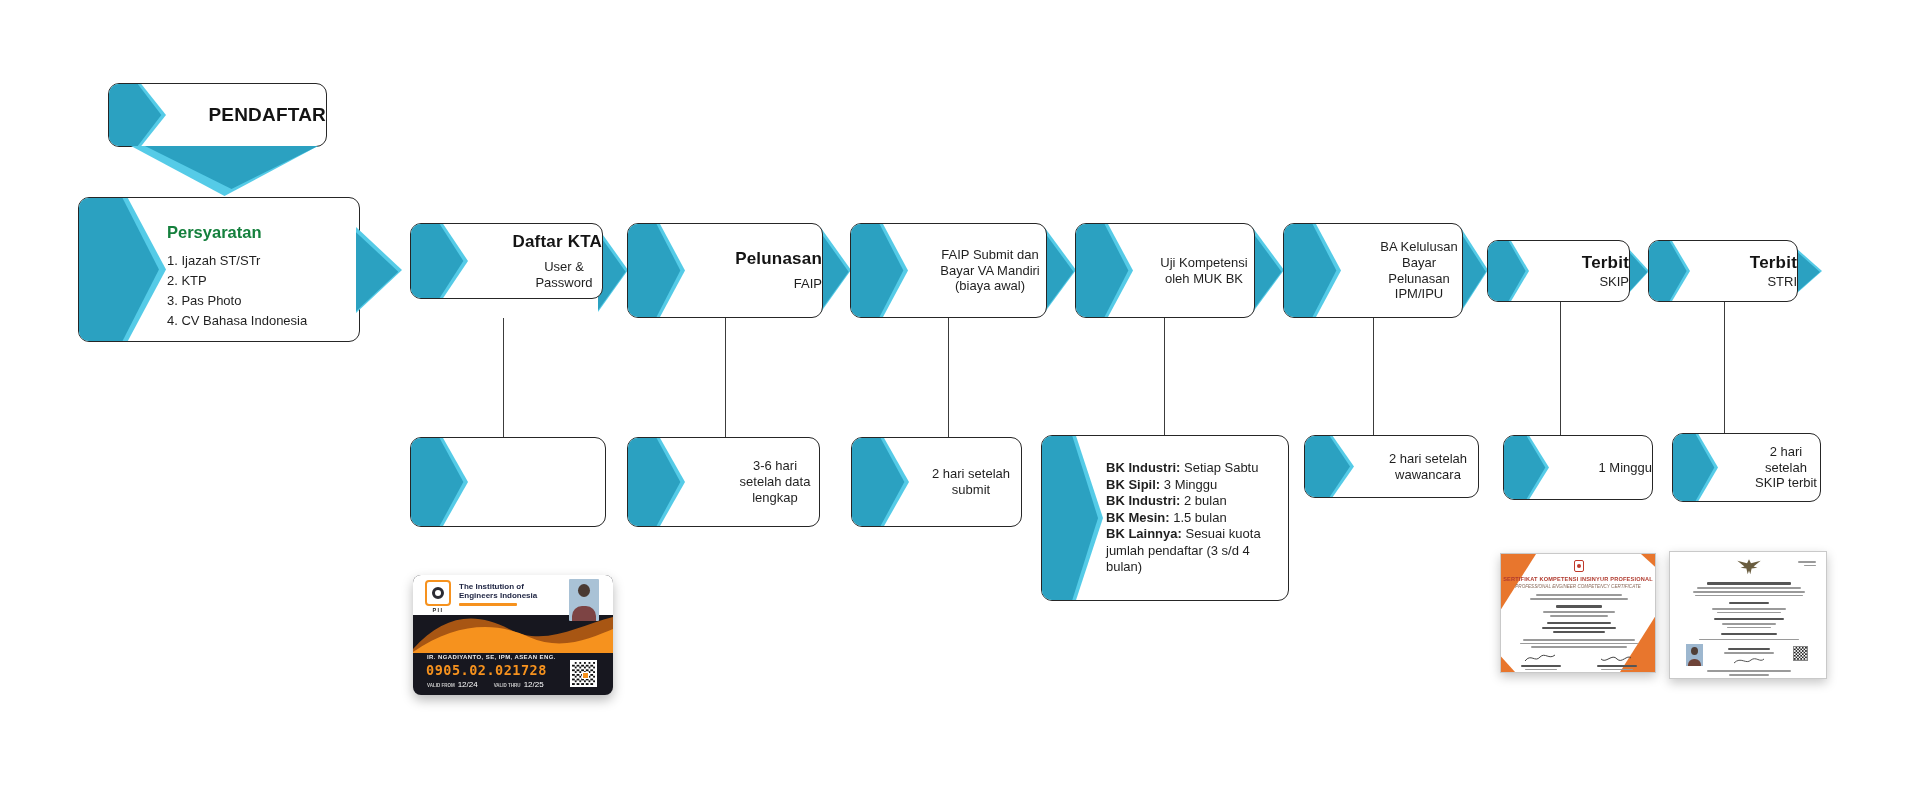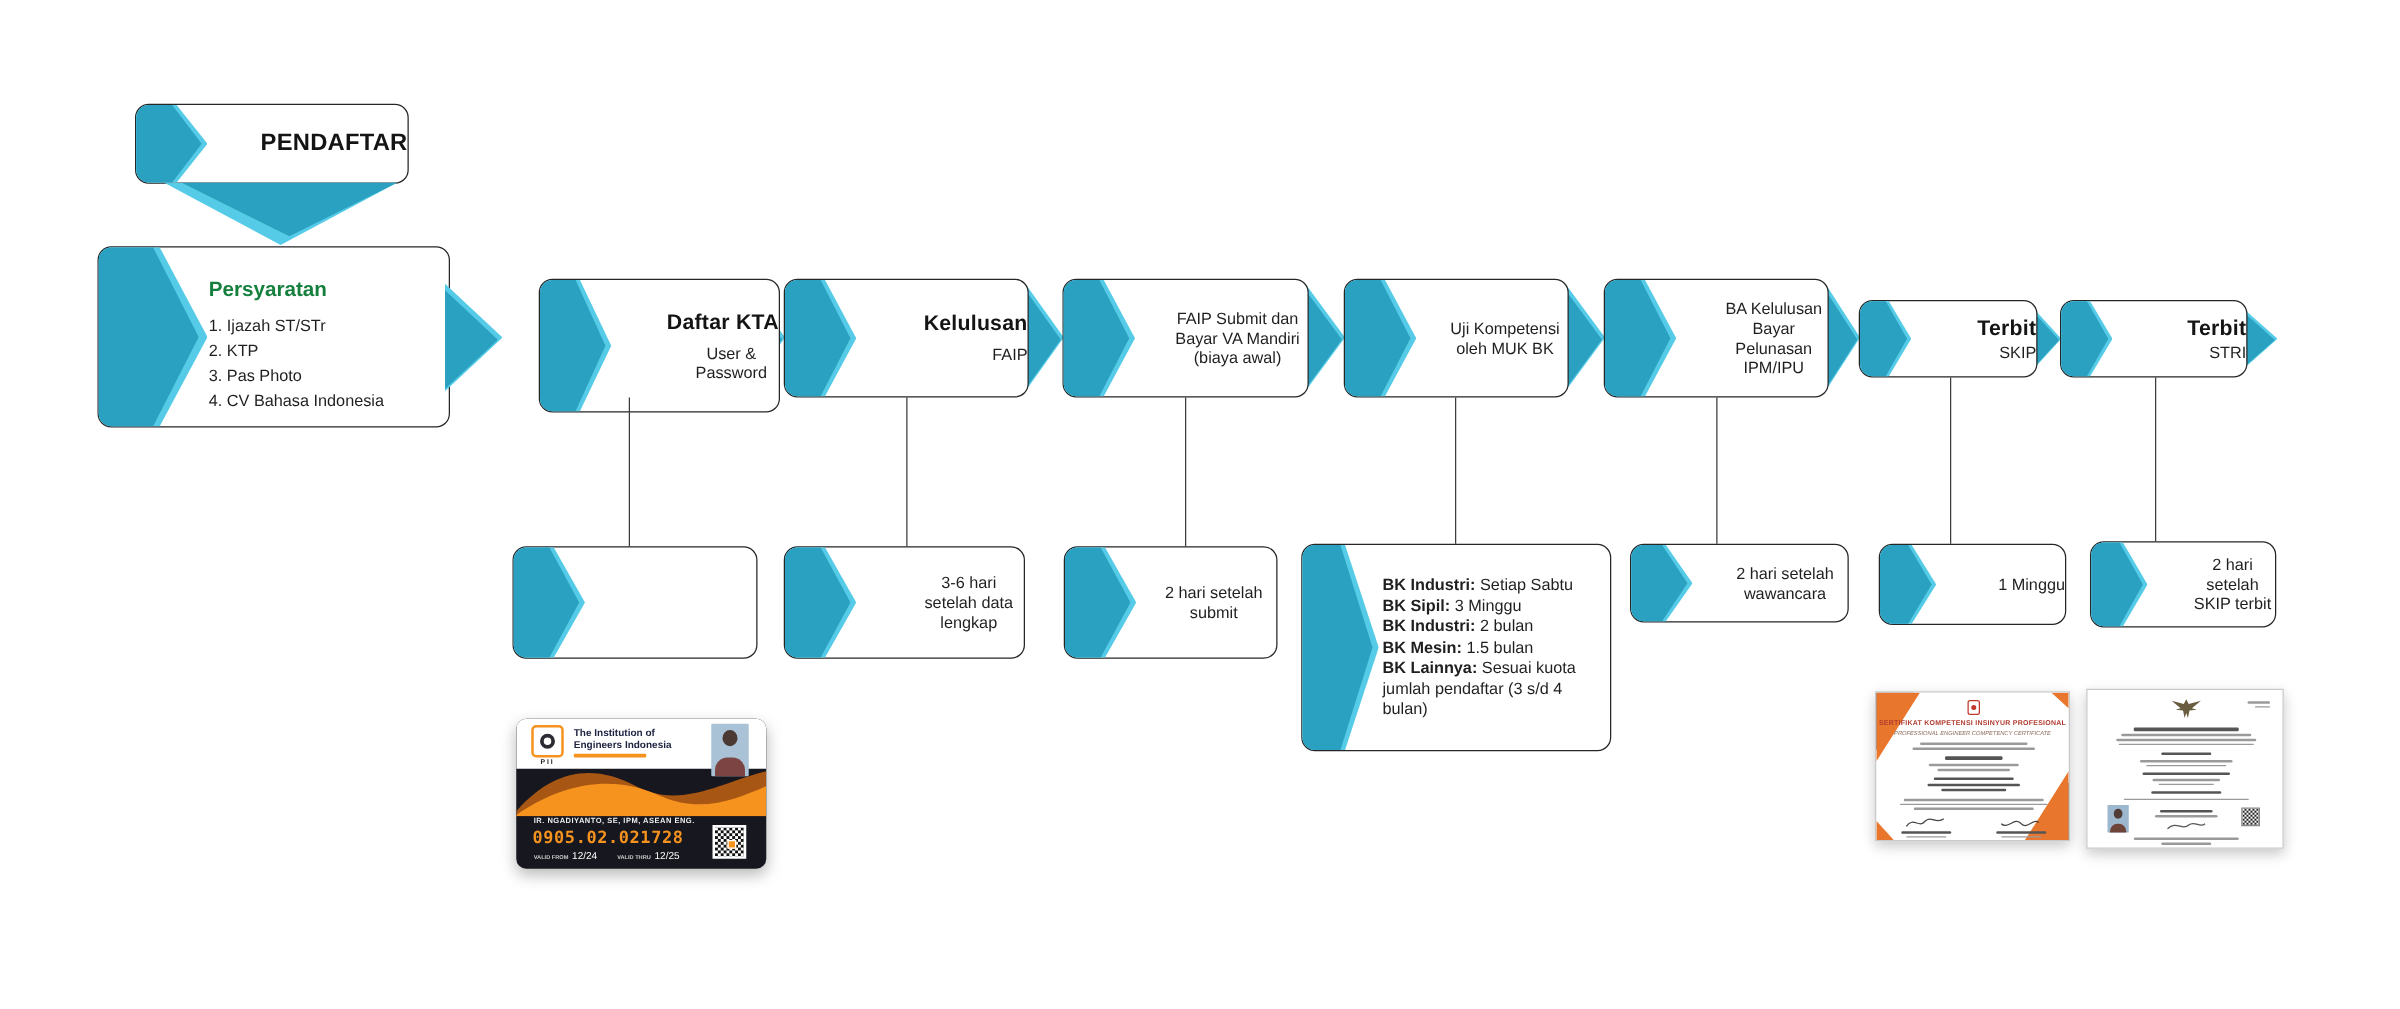--- a/index.html
+++ b/index.html
@@ -137,32 +137,32 @@
 
 <div class="garrow" style="left:356px;top:227px;width:46px;height:86px"></div>
 <div class="garrow" style="left:598px;top:228px;width:30px;height:84px"></div>
 <div class="garrow" style="left:821px;top:228px;width:30px;height:84px"></div>
 <div class="garrow" style="left:1045px;top:228px;width:31px;height:84px"></div>
 <div class="garrow" style="left:1253px;top:228px;width:31px;height:84px"></div>
 <div class="garrow" style="left:1461px;top:228px;width:27px;height:84px"></div>
 <div class="garrow" style="left:1628px;top:248px;width:21px;height:46px"></div>
 <div class="garrow" style="left:1796px;top:248px;width:26px;height:46px"></div>
 
-<div class="node" style="left:431px;top:223px;width:193px;height:107px">
+<div class="node" style="left:410px;top:223px;width:193px;height:76px">
   <span class="chev"></span>
   <div class="node-body">
     <div class="node-title">Daftar KTA</div>
     <div class="node-sub">User &amp; Password</div>
   </div>
 </div>
 
 <div class="node" style="left:627px;top:223px;width:196px;height:95px">
   <span class="chev"></span>
   <div class="node-body">
-    <div class="node-title">Kelulusan</div>
+    <div class="node-title">Pelunasan</div>
     <div class="node-sub">FAIP</div>
   </div>
 </div>
 
 <div class="node" style="left:850px;top:223px;width:197px;height:95px">
   <span class="chev"></span>
   <div class="node-body">
     <div class="node-text" style="max-width:112px">FAIP Submit dan Bayar VA Mandiri (biaya awal)</div>
   </div>
 </div>

